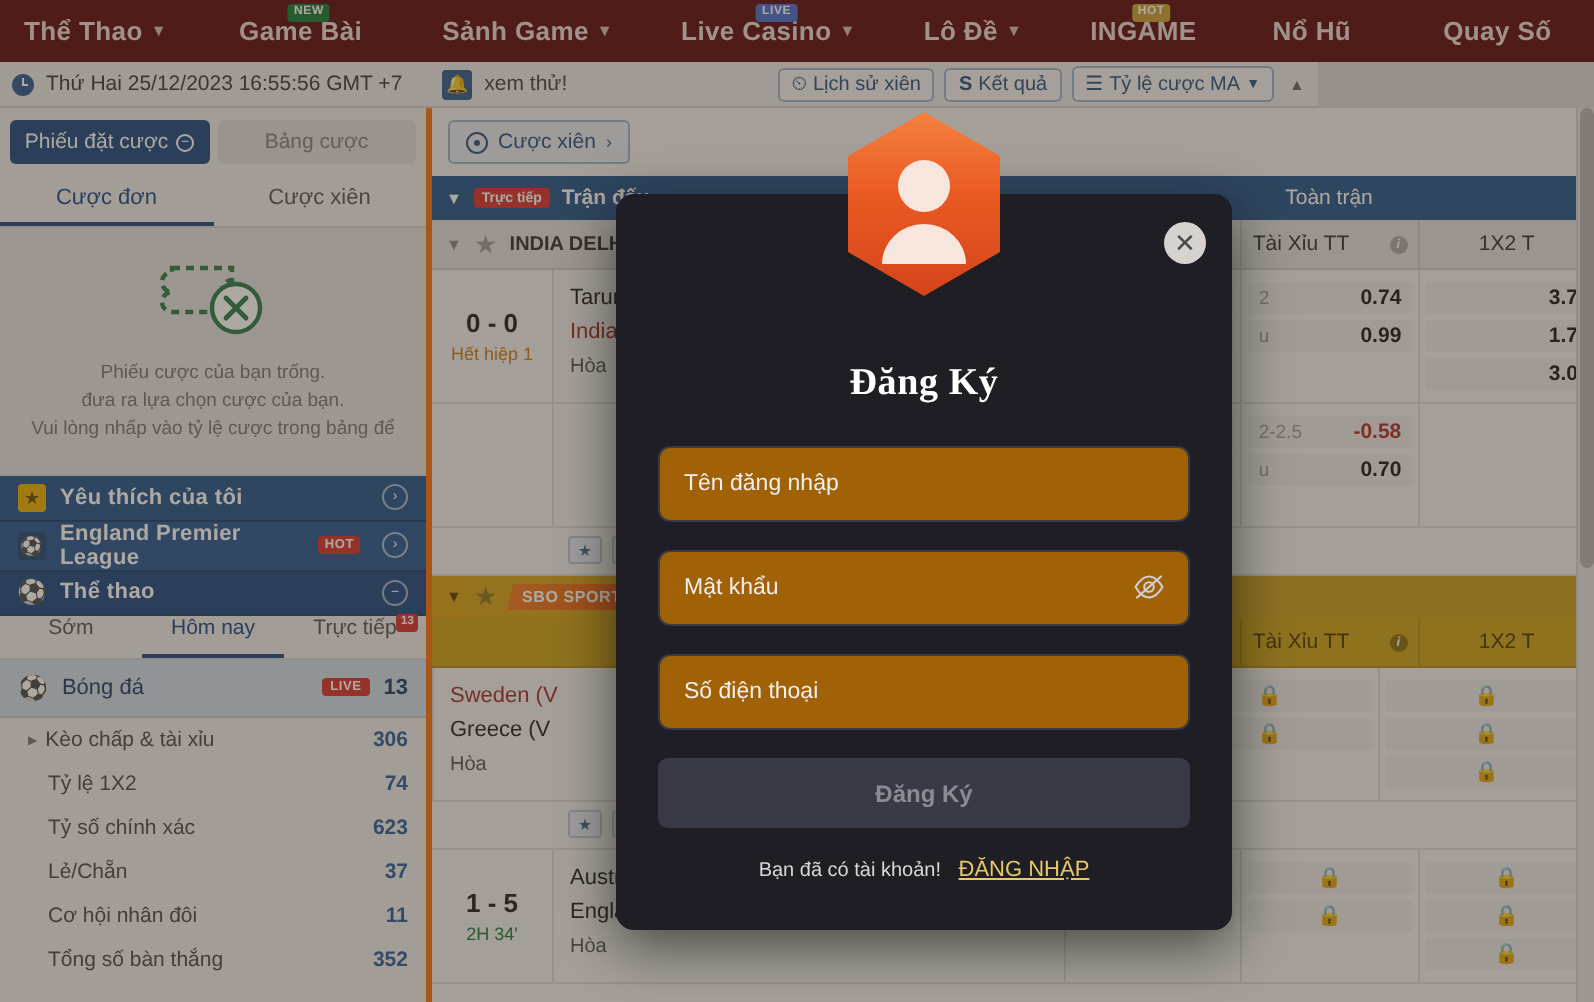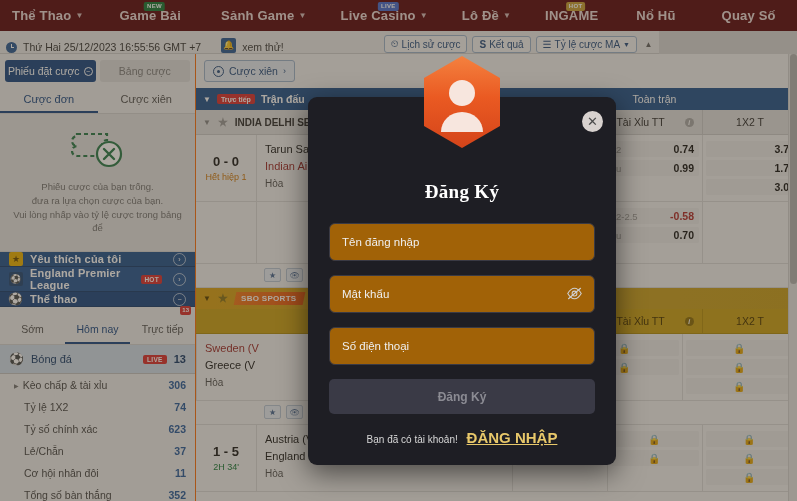--- a/index.html
+++ b/index.html
@@ -40,21 +40,21 @@
   }
   .nav-badge.new { background: #1d7a3d; }
   .nav-badge.live { background: #4a6fd0; }
   .nav-badge.hot { background: #c8a13a; }
 
   
   .infobar {
     position: absolute; top: 31px; left: 0; width: 659px; height: 23px;
     background: #e9e9e9;
     border-bottom: 1px solid #cdcdcd;
-    display: flex; align-items: flex-end; padding: 0 6px;
+    display: flex; align-items: center; padding: 0 6px;
     gap: 6px;
   }
   .clock-icon {
     width: 11px; height: 11px; border-radius: 50%;
     background: #2f5d96; position: relative; flex: none;
   }
   .clock-icon::after {
     content: ""; position: absolute; left: 5px; top: 2px;
     width: 1px; height: 4px; background: #fff;
   }
@@ -80,22 +80,22 @@
   }
   .scroll-up-arrow {
     width: 9px; text-align: center; color: #666; font-size: 8px; margin-left: 2px;
   }
 
   
   .below { position: absolute; top: 54px; left: 0; width: 797px; height: 447px; display: flex; }
 
   
   .sidebar {
-    width: 196px; height: 447px; background: #ececec;
-    border-right: 1px solid #f97316; overflow: hidden;
+    width: 216px; height: 447px; background: #ececec;
+    border-right: 3px solid #f97316; overflow: hidden;
     display: flex; flex-direction: column;
   }
   .betslip-tabs { display: flex; gap: 4px; padding: 6px 5px 4px 5px; }
   .bs-tab {
     flex: 1; text-align: center; font-size: 10.5px; padding: 5px 2px;
     border-radius: 3px; cursor: pointer;
     display: flex; align-items: center; justify-content: center; gap: 4px;
   }
   .bs-tab.active { background: #1f4b86; color: #fff; }
   .bs-tab.inactive { background: #dcdcdc; color: #808080; }
@@ -141,21 +141,21 @@
     padding: 1px 4px; border-radius: 2px; letter-spacing: .3px;
   }
   .circ-chevron {
     width: 13px; height: 13px; border: 1px solid rgba(255,255,255,.6); border-radius: 50%;
     display: flex; align-items: center; justify-content: center; font-size: 7px;
     flex: none;
   }
   .sport-tabs { display: flex; background: #ececec; border-bottom: 1px solid #d2d2d2; position: relative; }
   .sport-tab {
     flex: 1; text-align: center; font-size: 10.5px; color: #555;
-    padding: 16px 0 7px; cursor: pointer; position: relative;
+    padding: 0 0 7px; cursor: pointer; position: relative;
   }
   .sport-tab.active { color: #1f4b86; border-bottom: 2px solid #1f4b86; }
   .tab-count {
     position: absolute; top: -1px; right: 4px;
     background: #d93535; color: #fff; font-size: 6px; font-weight: bold;
     border-radius: 2px; padding: 1px 2px; line-height: 7px;
   }
   .sub-sel {
     display: flex; align-items: center; gap: 7px;
     background: #cfdcea; padding: 7px 9px; font-size: 11px; color: #1c3f6b;
@@ -322,22 +322,22 @@
   .submit-btn {
     height: 35px; background: #3a3a46; border-radius: 5px;
     display: flex; align-items: center; justify-content: center;
     color: #8b8b93; font-size: 12px; font-weight: bold; cursor: pointer;
     margin-top: 2px;
   }
   .modal-foot {
     text-align: center; margin-top: 15px; font-size: 10px; color: #d8d8d8;
   }
   .modal-foot .lnk {
-    color: #e8c86a; font-weight: bold; text-decoration: underline;
-    margin-left: 6px; cursor: pointer; font-size: 15px;
+    color: #e8c86a; font-weight: normal; text-decoration: underline;
+    margin-left: 6px; cursor: pointer; font-size: 11px;
   }
 </style>
 </head>
 <body>
 
 <div id="app">
 
   <div class="topnav">
     <div class="nav-item" style="margin-left:6px">
       <span>Thể Thao</span>
@@ -376,21 +376,21 @@
   <div class="infobar">
     <span class="clock-icon"></span>
     <span class="infobar-time">Thứ Hai 25/12/2023 16:55:56 GMT +7</span>
     <span class="bell-wrap">
       <span class="bell-icon">🔔</span>
     </span>
     <span class="infobar-note">xem thử!</span>
     <div class="infobar-right">
       <div class="ib-btn">
         <span>⏲</span>
-        <span>Lịch sử cược</span>
+        <span>Lịch sử xiên</span>
       </div>
       <div class="ib-btn">
         <span style="font-weight:bold">S</span>
         <span>Kết quả</span>
       </div>
       <div class="ib-btn">
         <span>☰</span>
         <span>Tỷ lệ cược MA</span>
         <span class="caret" style="font-size:7px">▼</span>
       </div>

